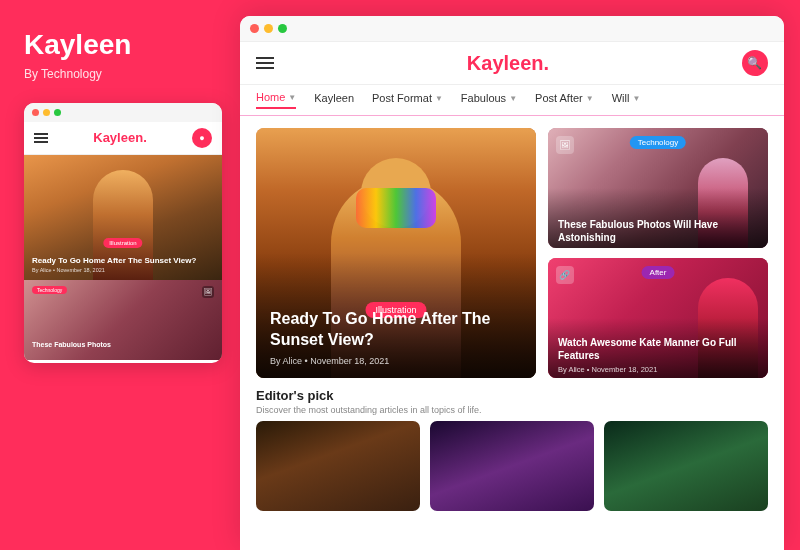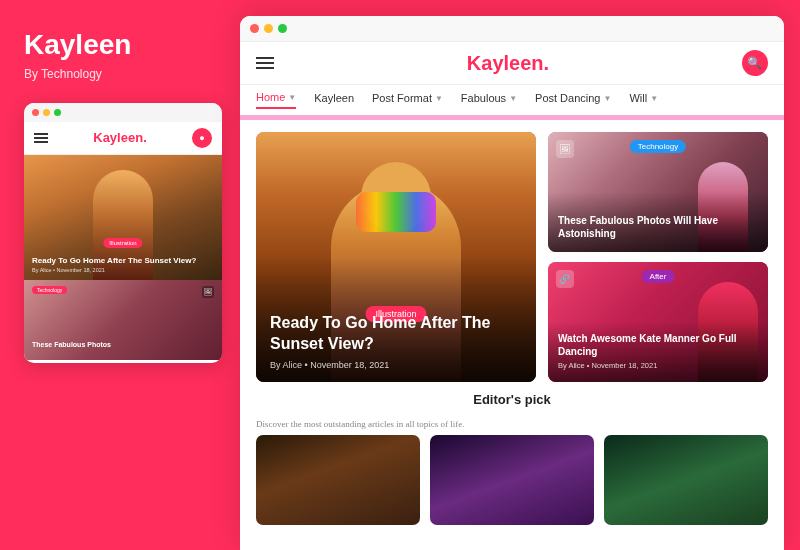--- a/index.html
+++ b/index.html
@@ -165,21 +165,21 @@
       width: 26px; height: 26px; background: #ff2d5b; border-radius: 50%;
       display: flex; align-items: center; justify-content: center; color: #fff; font-size: 12px;
       cursor: pointer;
     }
 
     .site-nav {
       padding: 6px 16px;
       display: flex;
       align-items: center;
       gap: 18px;
-      border-bottom: 5px solid #f9a8d4;
+      border-bottom: 1px solid #f9a8d4;
     }
     .nav-item {
       font-size: 11px; color: #333; cursor: pointer; display: flex; align-items: center; gap: 3px;
       font-family: Arial, sans-serif;
       white-space: nowrap;
       padding-bottom: 4px;
     }
     .nav-item.active {
       color: #ff2d5b;
       border-bottom: 2px solid #ff2d5b;
@@ -265,21 +265,21 @@
     .badge-technology { background: #2196F3; }
     .badge-music { background: #9C27B0; }
     .side-card-icon {
       position: absolute; top: 8px; left: 8px;
       width: 18px; height: 18px; background: rgba(255,255,255,0.25); border-radius: 4px;
       display: flex; align-items: center; justify-content: center;
       color: #fff; font-size: 9px;
     }
     .side-card-info {
       position: absolute;
-      bottom: 12px; left: 10px; right: 10px; z-index: 2; margin-top: 45px;
+      bottom: 4px; left: 10px; right: 10px; z-index: 2; margin-top: 45px;
     }
     .side-card-title {
       font-size: 10px; font-weight: 700; color: #fff; line-height: 1.3;
       font-family: Arial, sans-serif;
     }
     .side-card-meta {
       font-size: 7.5px; color: rgba(255,255,255,0.8); margin-top: 3px;
       font-family: Arial, sans-serif;
     }
 
@@ -295,25 +295,24 @@
     
     .editors-pick {
       margin-top: 10px;
     }
     .editors-pick-header {
       margin-bottom: 6px;
     }
     .editors-pick-title {
       font-size: 13px; font-weight: 700; color: #222;
       font-family: 'Arial Black', sans-serif;
-      text-align: center;
     }
     .editors-pick-subtitle {
-      font-size: 9px; color: #888; margin-top: 12px;
-      font-family: Liberation Serif, serif;
+      font-size: 9px; color: #888; margin-top: 2px;
+      font-family: Liberation Sans, sans-serif;
     }
     .editors-pick-grid {
       display: grid;
       grid-template-columns: 1fr 1fr 1fr;
       gap: 10px;
       height: 90px;
     }
     .pick-card {
       border-radius: 7px;
       overflow: hidden;
@@ -403,21 +402,21 @@
     </div>
     <div class="nav-item">
       <span>Post Format</span>
         <span class="nav-arrow">▼</span>
     </div>
     <div class="nav-item">
       <span>Fabulous</span>
         <span class="nav-arrow">▼</span>
     </div>
     <div class="nav-item">
-      <span>Post Dancing</span>
+      <span>Post After</span>
         <span class="nav-arrow">▼</span>
     </div>
     <div class="nav-item">
       <span>Will</span>
         <span class="nav-arrow">▼</span>
     </div>
   </div>
 
   <div class="main-content">
     <div class="content-grid">
@@ -464,21 +463,21 @@
         <div class="side-card">
           <div class="side-card-img card2-bg">
             <div style="position:absolute;inset:0;background:linear-gradient(135deg,#f04070 0%,#c02050 40%,#801030 100%);"></div>
 
             <div style="position:absolute;bottom:0;right:10px;width:60px;height:100px;background:linear-gradient(180deg,#f03060 0%,#c02040 40%,#601020 100%);border-radius:30px 30px 0 0;"></div>
           </div>
           <div class="side-card-overlay"></div>
           <div class="side-card-icon">🔗</div>
           <div class="side-card-badge badge-music">After</div>
           <div class="side-card-info">
-            <div class="side-card-title">Watch Awesome Kate Manner Go Full Dancing</div>
+            <div class="side-card-title">Watch Awesome Kate Manner Go Full Features</div>
             <div class="side-card-meta">
               <span>By Alice</span> • <span>November 18, 2021</span>
             </div>
           </div>
         </div>
       </div>
     </div>
 
     <div class="editors-pick">
       <div class="editors-pick-header">

